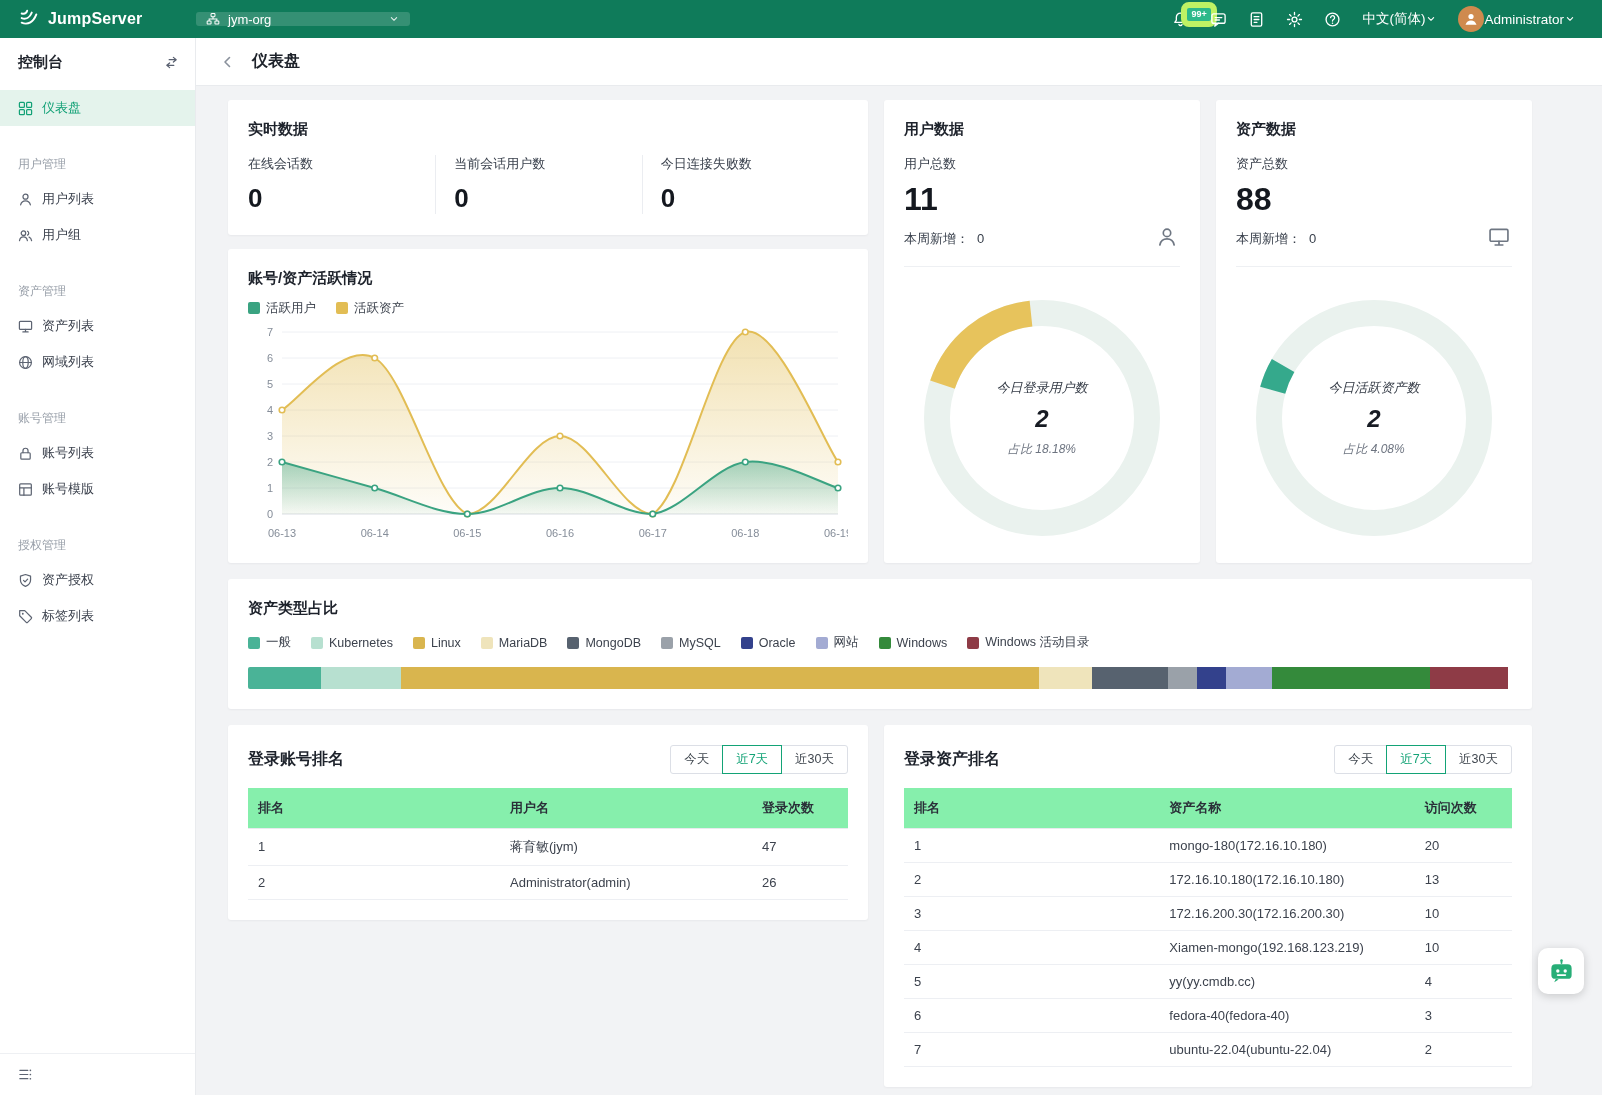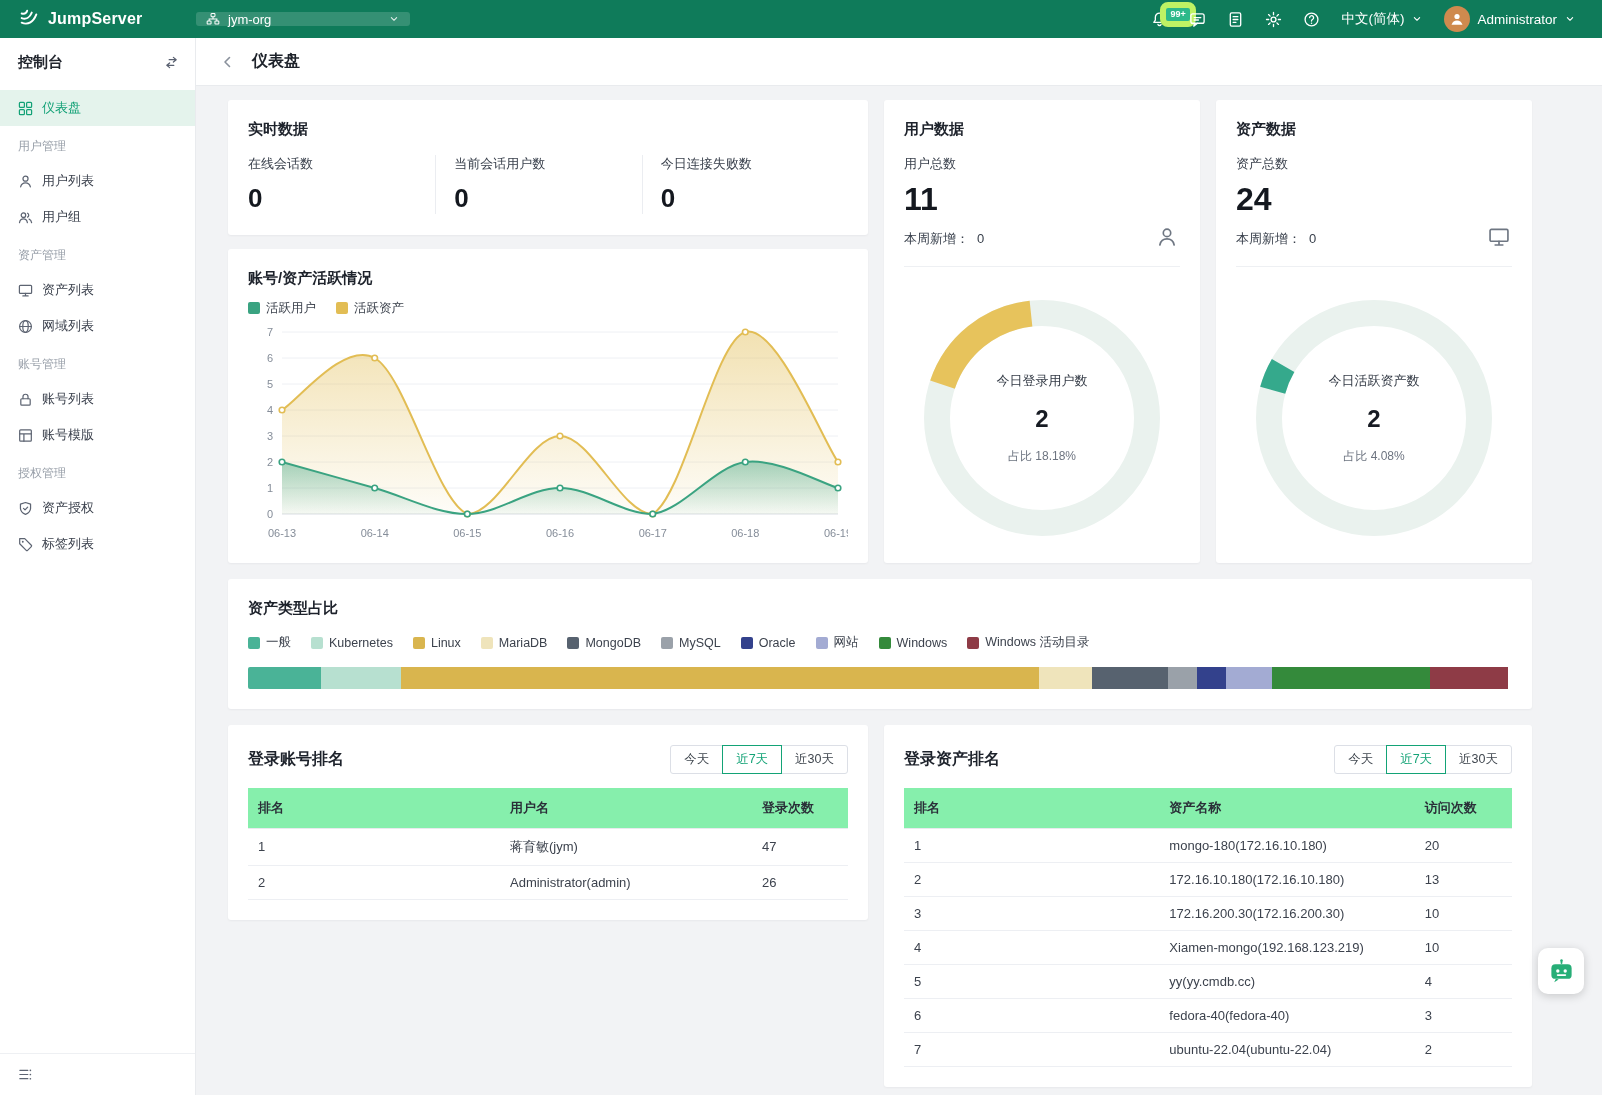--- a/index.html
+++ b/index.html
@@ -13,35 +13,35 @@
   .logo { width:22px; height:22px; }
   .brand-text { font-size:16px; font-weight:bold; letter-spacing:.2px; }
   .org-select { width:214px; height:14px; background:rgba(255,255,255,.16); border-radius:3px; display:flex; align-items:center; gap:8px; padding:0 10px; font-size:13px; cursor:pointer; }
   .org-select .org-ic { width:14px; height:14px; fill:none; stroke:#fff; stroke-width:1.3; }
   .chev { width:12px; height:12px; fill:none; stroke:#fff; stroke-width:1.5; stroke-linecap:round; stroke-linejoin:round; }
   .org-select .chev { margin-left:auto; opacity:.85; }
   .top-right { margin-left:auto; display:flex; align-items:center; gap:21px; }
   .tb-icon { position:relative; display:flex; cursor:pointer; }
   .tb-icon > svg { width:17px; height:17px; fill:none; stroke:#fff; stroke-width:1.4; stroke-linecap:round; stroke-linejoin:round; }
   .badge { position:absolute; top:-9px; left:9px; background:#2cb98a; border:6px solid #bef264; color:#fff; font-size:9px; line-height:1; padding:2px 4px; border-radius:8px; font-weight:bold; white-space:nowrap; }
-  .tb-group { display:flex; align-items:center; gap:7px; font-size:13.5px; cursor:pointer; }
+  .tb-group { display:flex; align-items:center; gap:0; font-size:13.5px; cursor:pointer; }
   .avatar { width:26px; height:26px; border-radius:50%; background:#cf8a4e; display:flex; align-items:center; justify-content:center; overflow:hidden; }
   .avatar svg { width:16px; height:16px; fill:#fff; }
 
   
   .layout { display:flex; height:1057px; }
   .sidebar { width:196px; background:#fff; border-right:1px solid #e9ebee; position:relative; flex-shrink:0; }
   .main { flex:1; background:#f2f3f5; display:flex; flex-direction:column; min-width:0; }
 
   
   .sb-head { height:48px; display:flex; align-items:center; justify-content:space-between; padding:0 16px 0 18px; font-size:15px; font-weight:bold; color:#23272f; }
   .sb-toggle { color:#596070; cursor:pointer; }
   .sb-toggle svg { width:15px; height:15px; fill:none; stroke:currentColor; stroke-width:1.3; stroke-linecap:round; stroke-linejoin:round; }
   #sidebar-menu { padding-top:4px; }
-  .sb-group { font-size:12px; color:#979ea8; padding:12px 0 8px 18px; }
+  .sb-group { font-size:12px; color:#979ea8; padding:30px 0 8px 18px; }
   .sb-item { height:36px; display:flex; align-items:center; gap:9px; padding:0 14px 0 18px; font-size:13px; color:#3b414d; cursor:pointer; }
   .sb-ic { width:15px; height:15px; fill:none; stroke:currentColor; stroke-width:1.3; stroke-linecap:round; stroke-linejoin:round; color:#5d6472; flex-shrink:0; }
   .sb-item.active { background:#e4f3ec; color:#12a176; }
   .sb-item.active .sb-ic { color:#12a176; }
   .sb-chev { margin-left:auto; width:13px; height:13px; fill:none; stroke:currentColor; stroke-width:1.3; color:#8a93a0; }
   .sb-foot { position:absolute; bottom:0; left:0; right:0; height:42px; display:flex; align-items:center; padding-left:18px; color:#5d6472; border-top:1px solid #eef0f3; }
   .sb-foot svg { width:15px; height:15px; fill:none; stroke:currentColor; stroke-width:1.3; stroke-linecap:round; cursor:pointer; }
 
   
   .page-head { height:48px; background:#fff; border-bottom:1px solid #e9ebee; display:flex; align-items:center; padding:0 24px; gap:16px; flex-shrink:0; }
@@ -71,21 +71,21 @@
   
   .uc-stats { position:relative; padding:16px 0 18px; border-bottom:1px solid #eef0f3; }
   .uc-label { font-size:13px; color:#39404c; }
   .uc-total { font-size:32px; font-weight:bold; color:#14181f; margin:8px 0 12px; }
   .uc-week { font-size:13px; color:#39404c; }
   .uc-week-val { margin-left:8px; }
   .side-icon { position:absolute; right:2px; bottom:18px; color:#6e7682; }
   .side-icon svg { width:22px; height:22px; fill:none; stroke:currentColor; stroke-width:1.2; stroke-linecap:round; stroke-linejoin:round; }
   .donut-wrap { position:relative; width:250px; margin:26px auto 0; }
   .donut-bg { fill:none; stroke:#eaf2ee; stroke-width:26; }
-  .donut-center { position:absolute; inset:0; display:flex; flex-direction:column; justify-content:center; gap:15px; text-align:center; }
+  .donut-center { position:absolute; inset:0; display:flex; flex-direction:column; justify-content:center; gap:8px; text-align:center;font-style:italic; }
   .dc-label { font-size:13px; color:#333a45; }
   .dc-value { font-size:24px; font-weight:bold; color:#171b23; }
   .dc-ratio { font-size:12px; color:#6d7480; }
 
   
   .act-legend { margin:12px 0 4px; }
   .lg-item { display:inline-flex; align-items:center; gap:6px; font-size:12.5px; color:#3c424d; margin-right:20px; cursor:pointer; }
   .lg-sw { width:12px; height:12px; border-radius:2px; display:inline-block; }
   #activity-svg { width:100%; height:auto; }
   .ct { font-size:11px; fill:#858d99; }
@@ -347,21 +347,21 @@
               <div class="dc-value">2</div>
               <div class="dc-ratio">占比 18.18%</div>
             </div>
           </div>
         </section>
 
         <section class="card asset-card">
           <h3 class="card-title">资产数据</h3>
           <div class="uc-stats">
             <div class="uc-label">资产总数</div>
-            <div class="uc-total">24</div>
+            <div class="uc-total">88</div>
             <div class="uc-week">
               <span>本周新增：</span><span class="uc-week-val">0</span>
             </div>
             <span class="side-icon">
               <svg viewBox="0 0 16 16">
                   <rect x="1.5" y="2.5" width="13" height="8.6" rx="1"></rect>
                   <path d="M8 11.1v2.7M5.2 13.8h5.6"></path>
                 </svg>
             </span>
           </div>

